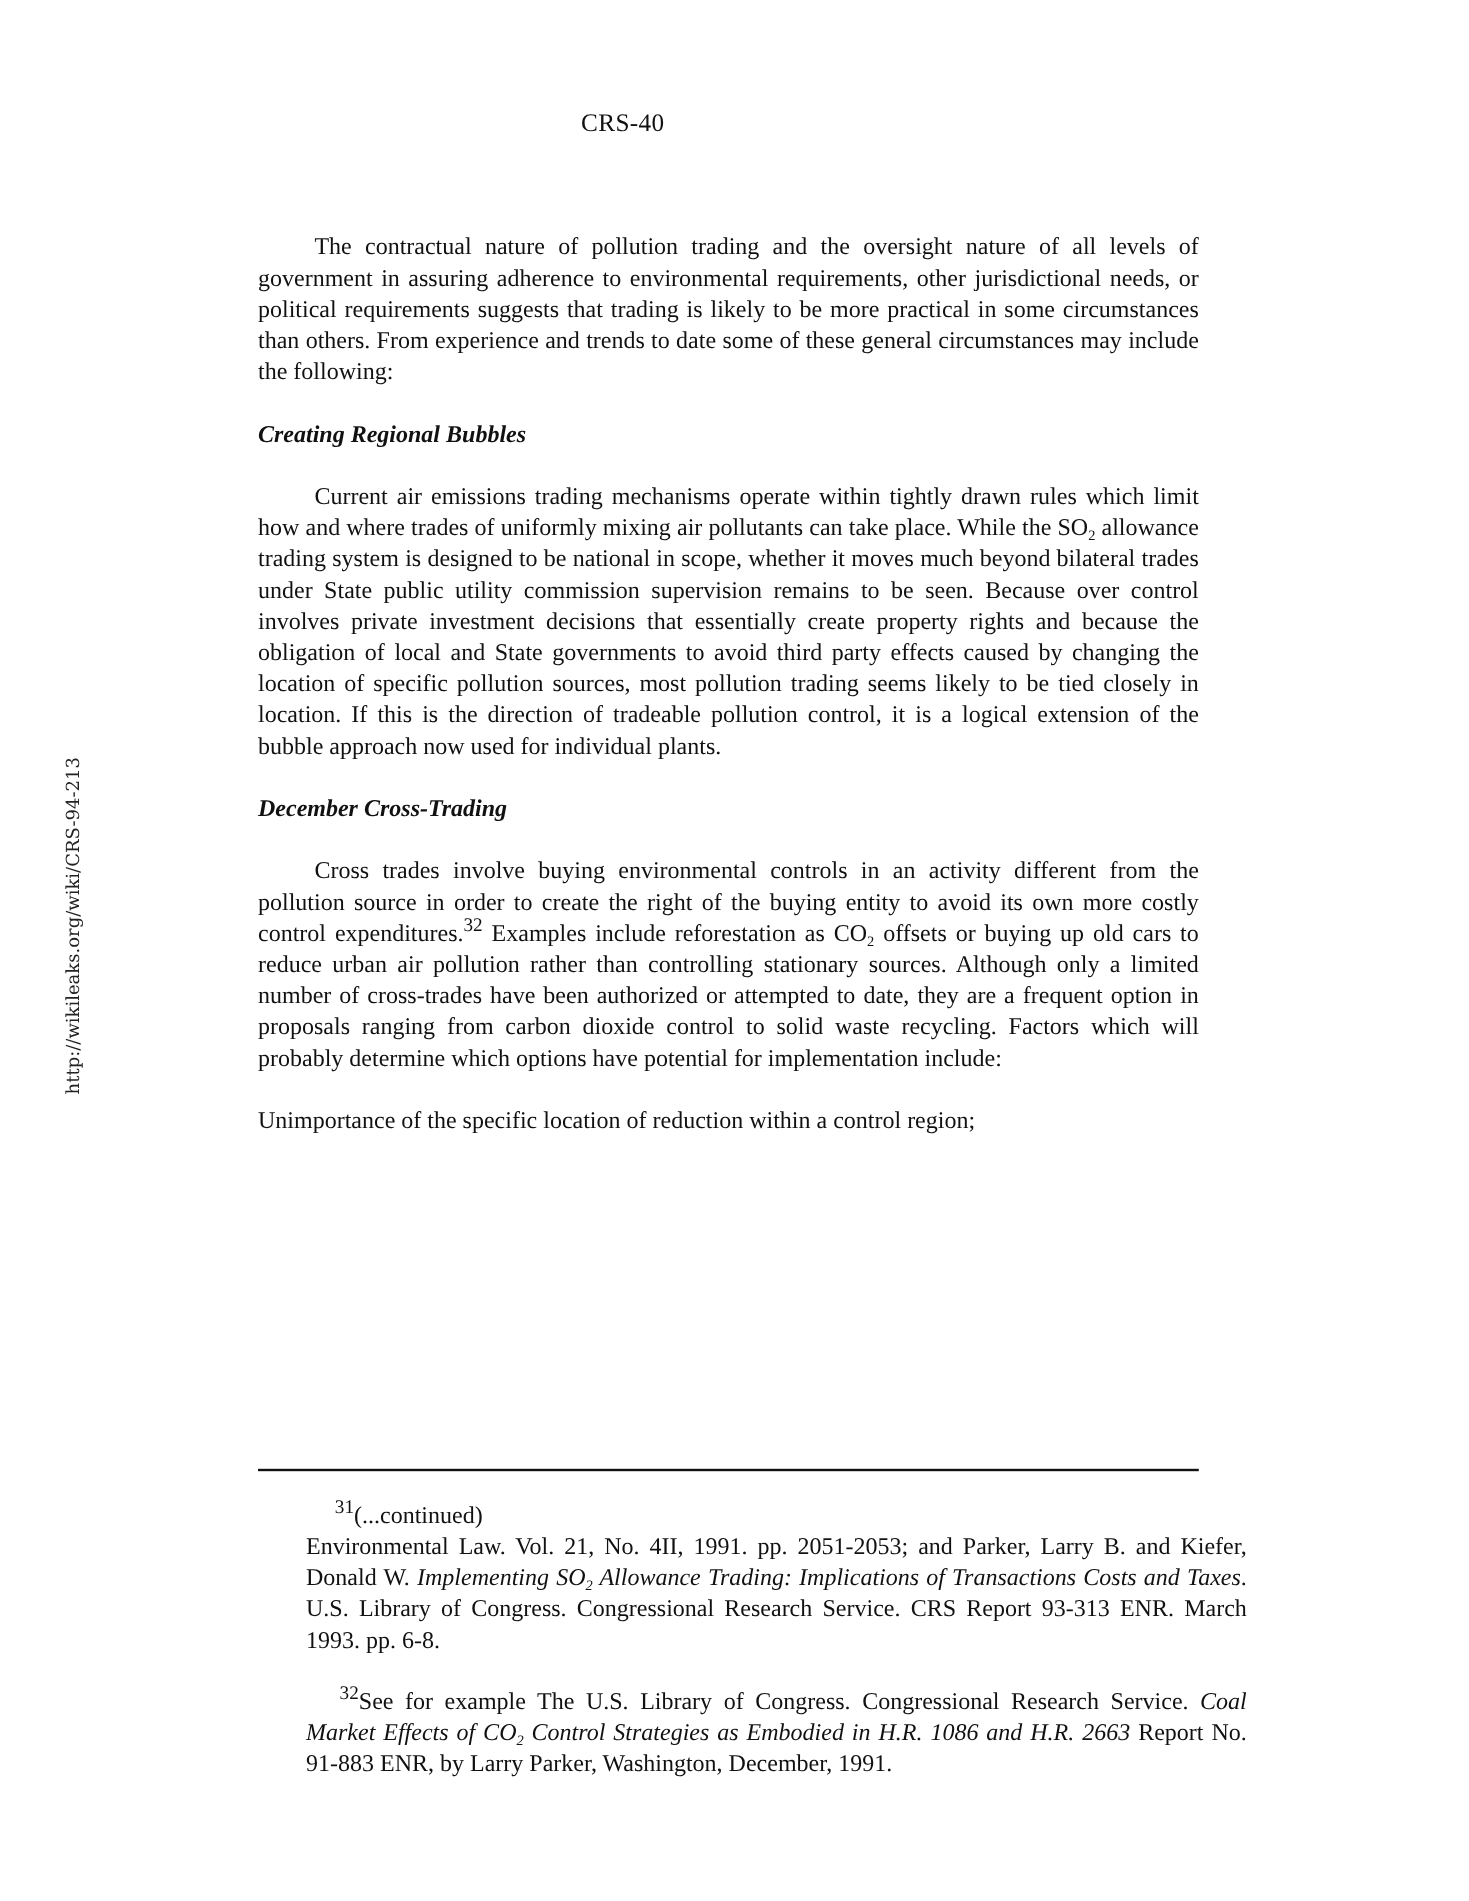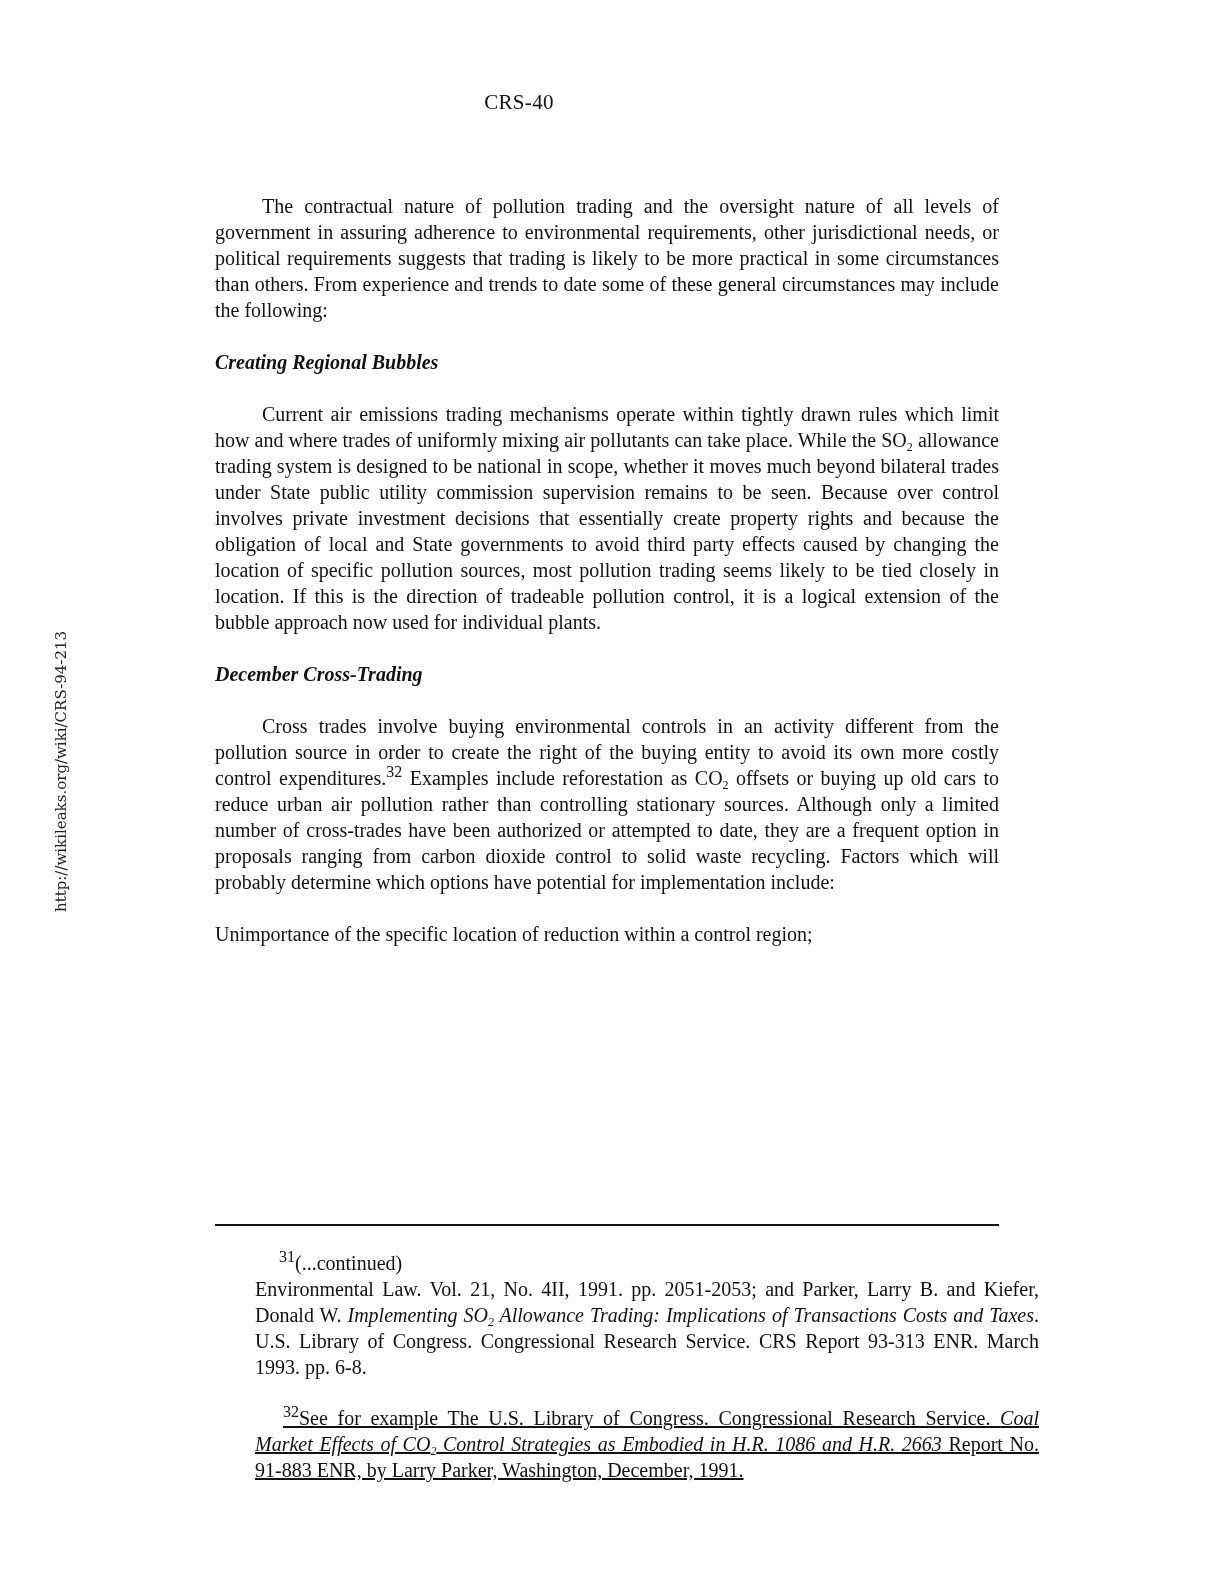--- a/index.html
+++ b/index.html
@@ -97,21 +97,20 @@
     }
     .fn-body {
       margin: 0;
       text-align: justify;
       font-family: Liberation Serif, serif;
     }
     .fn-indent {
       text-indent: 28px;
       text-align: justify;
       margin: 0;
-      text-decoration: underline;
     }
     .ital { font-style: italic; }
   </style>
 </head>
 <body>
 
 <div class="page-number">CRS-40</div>
 
 <div class="side-url">http://wikileaks.org/wiki/CRS-94-213</div>
 

